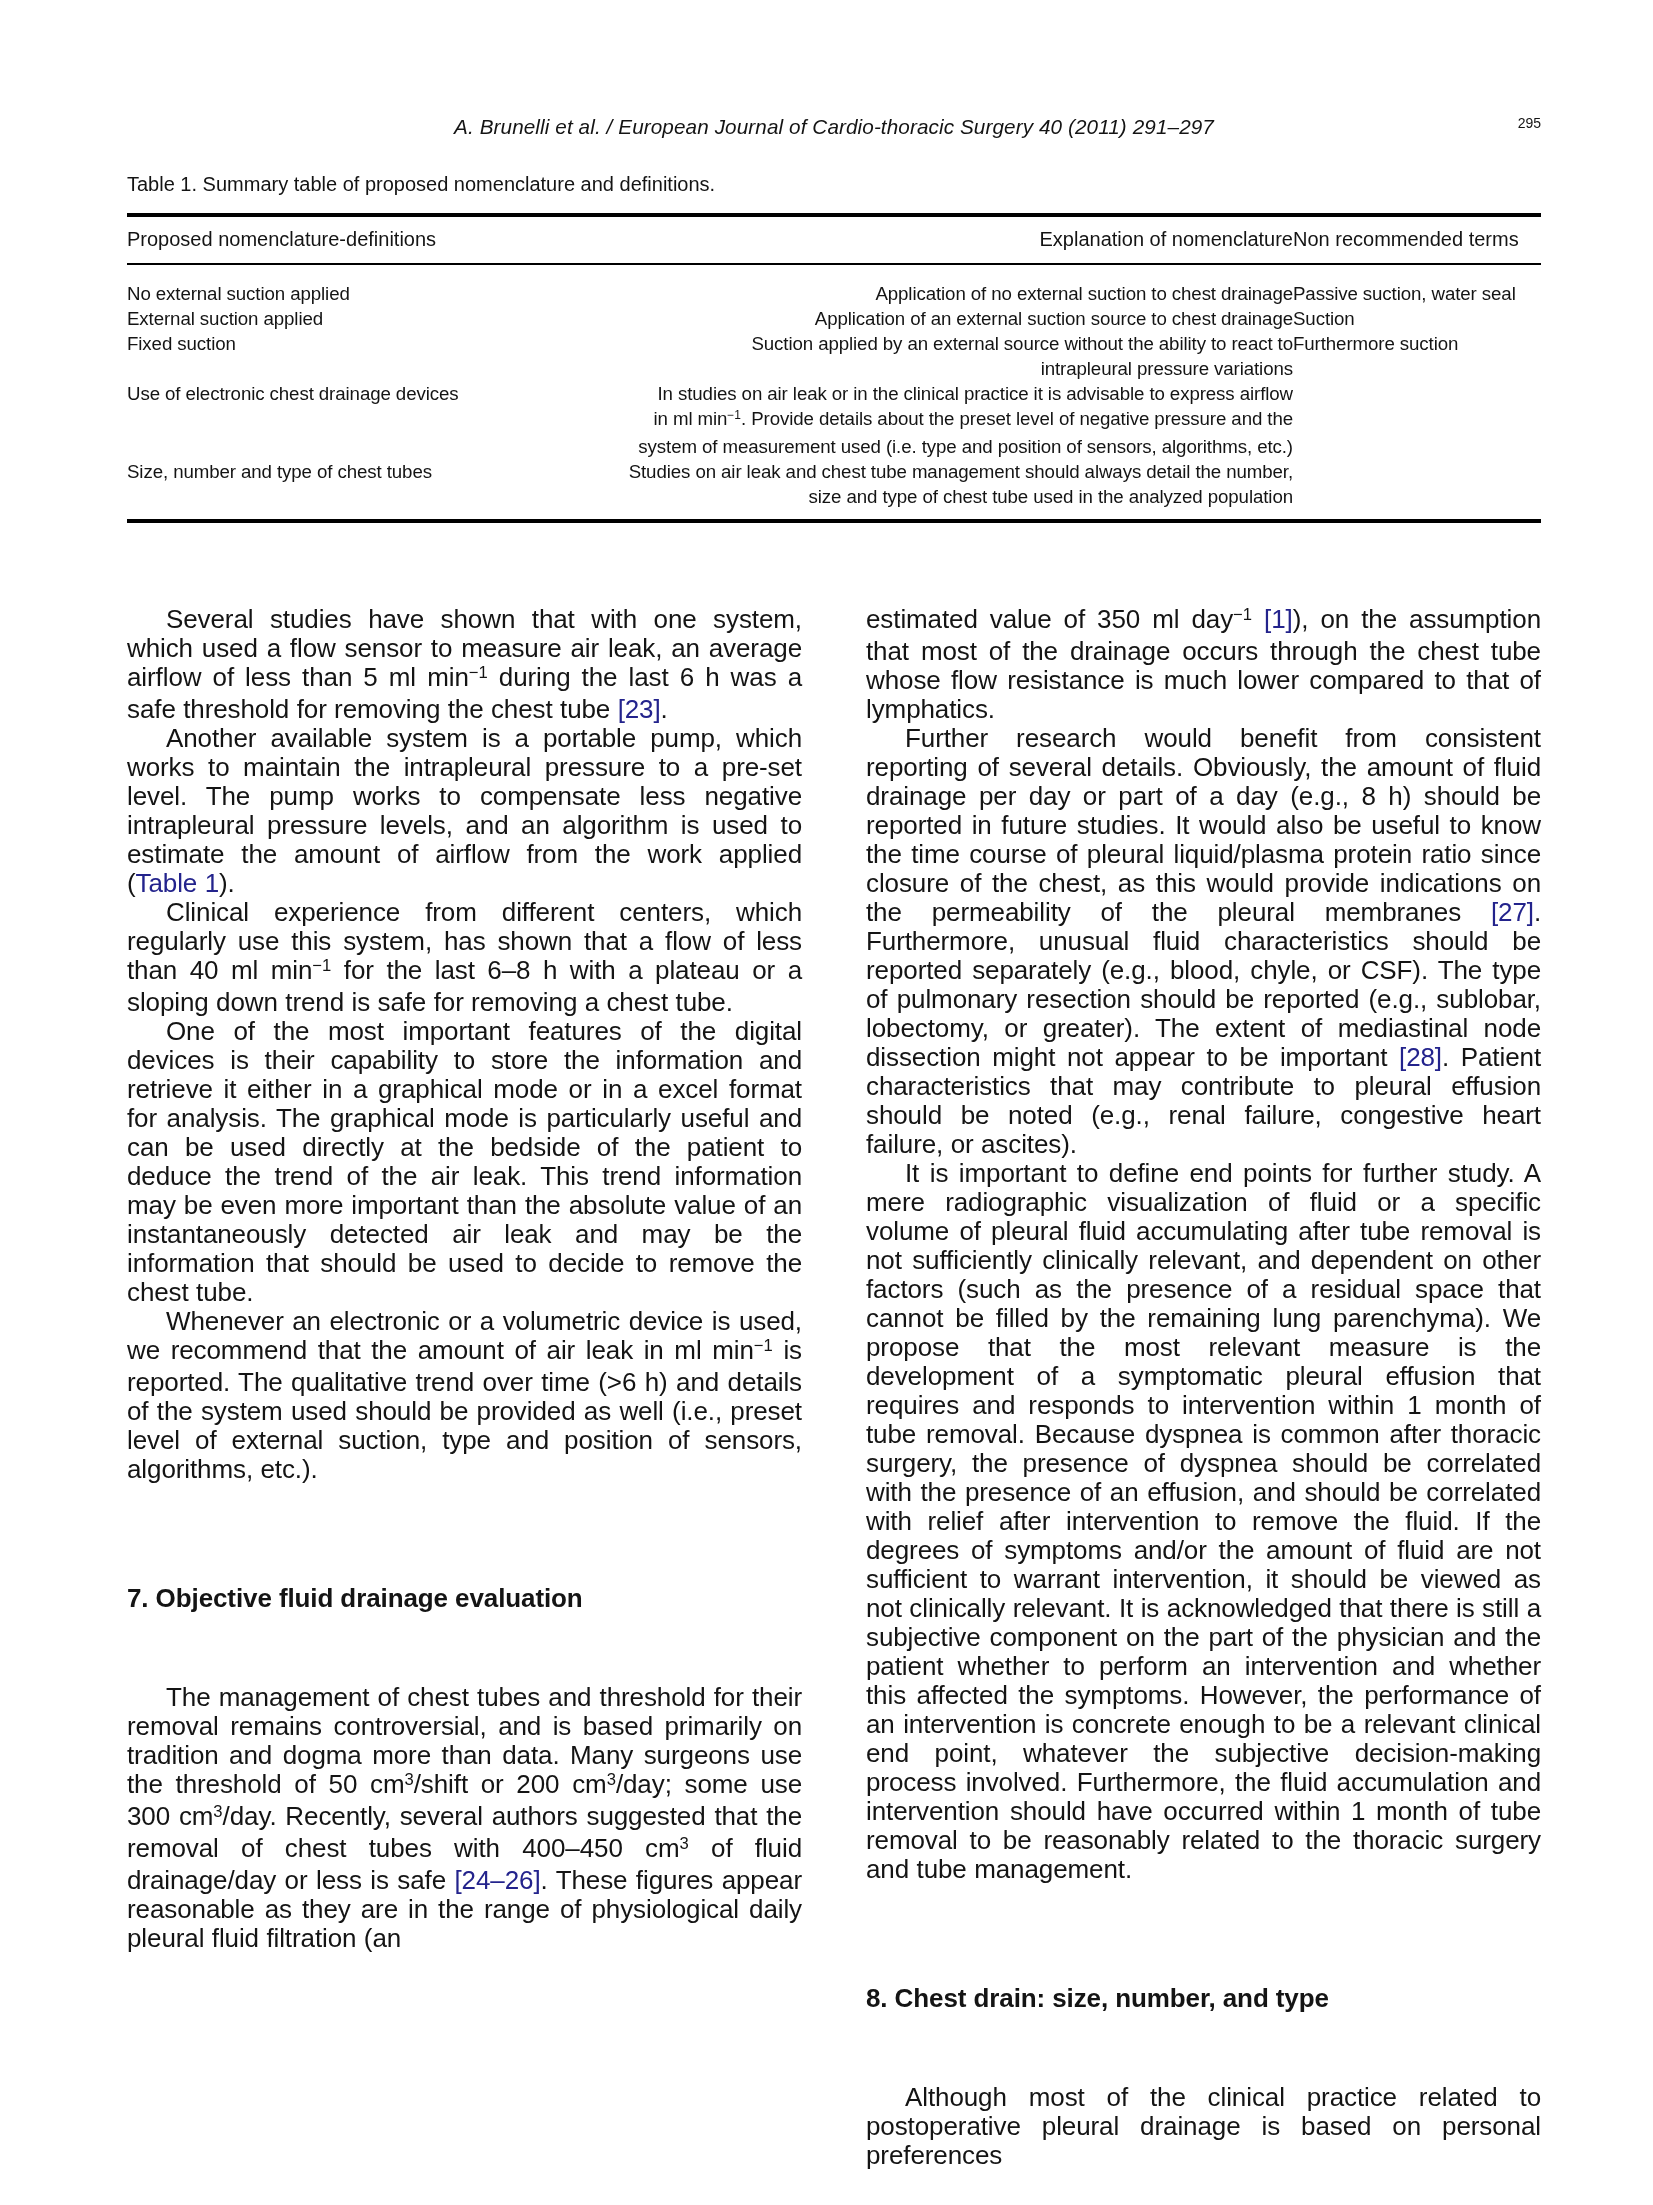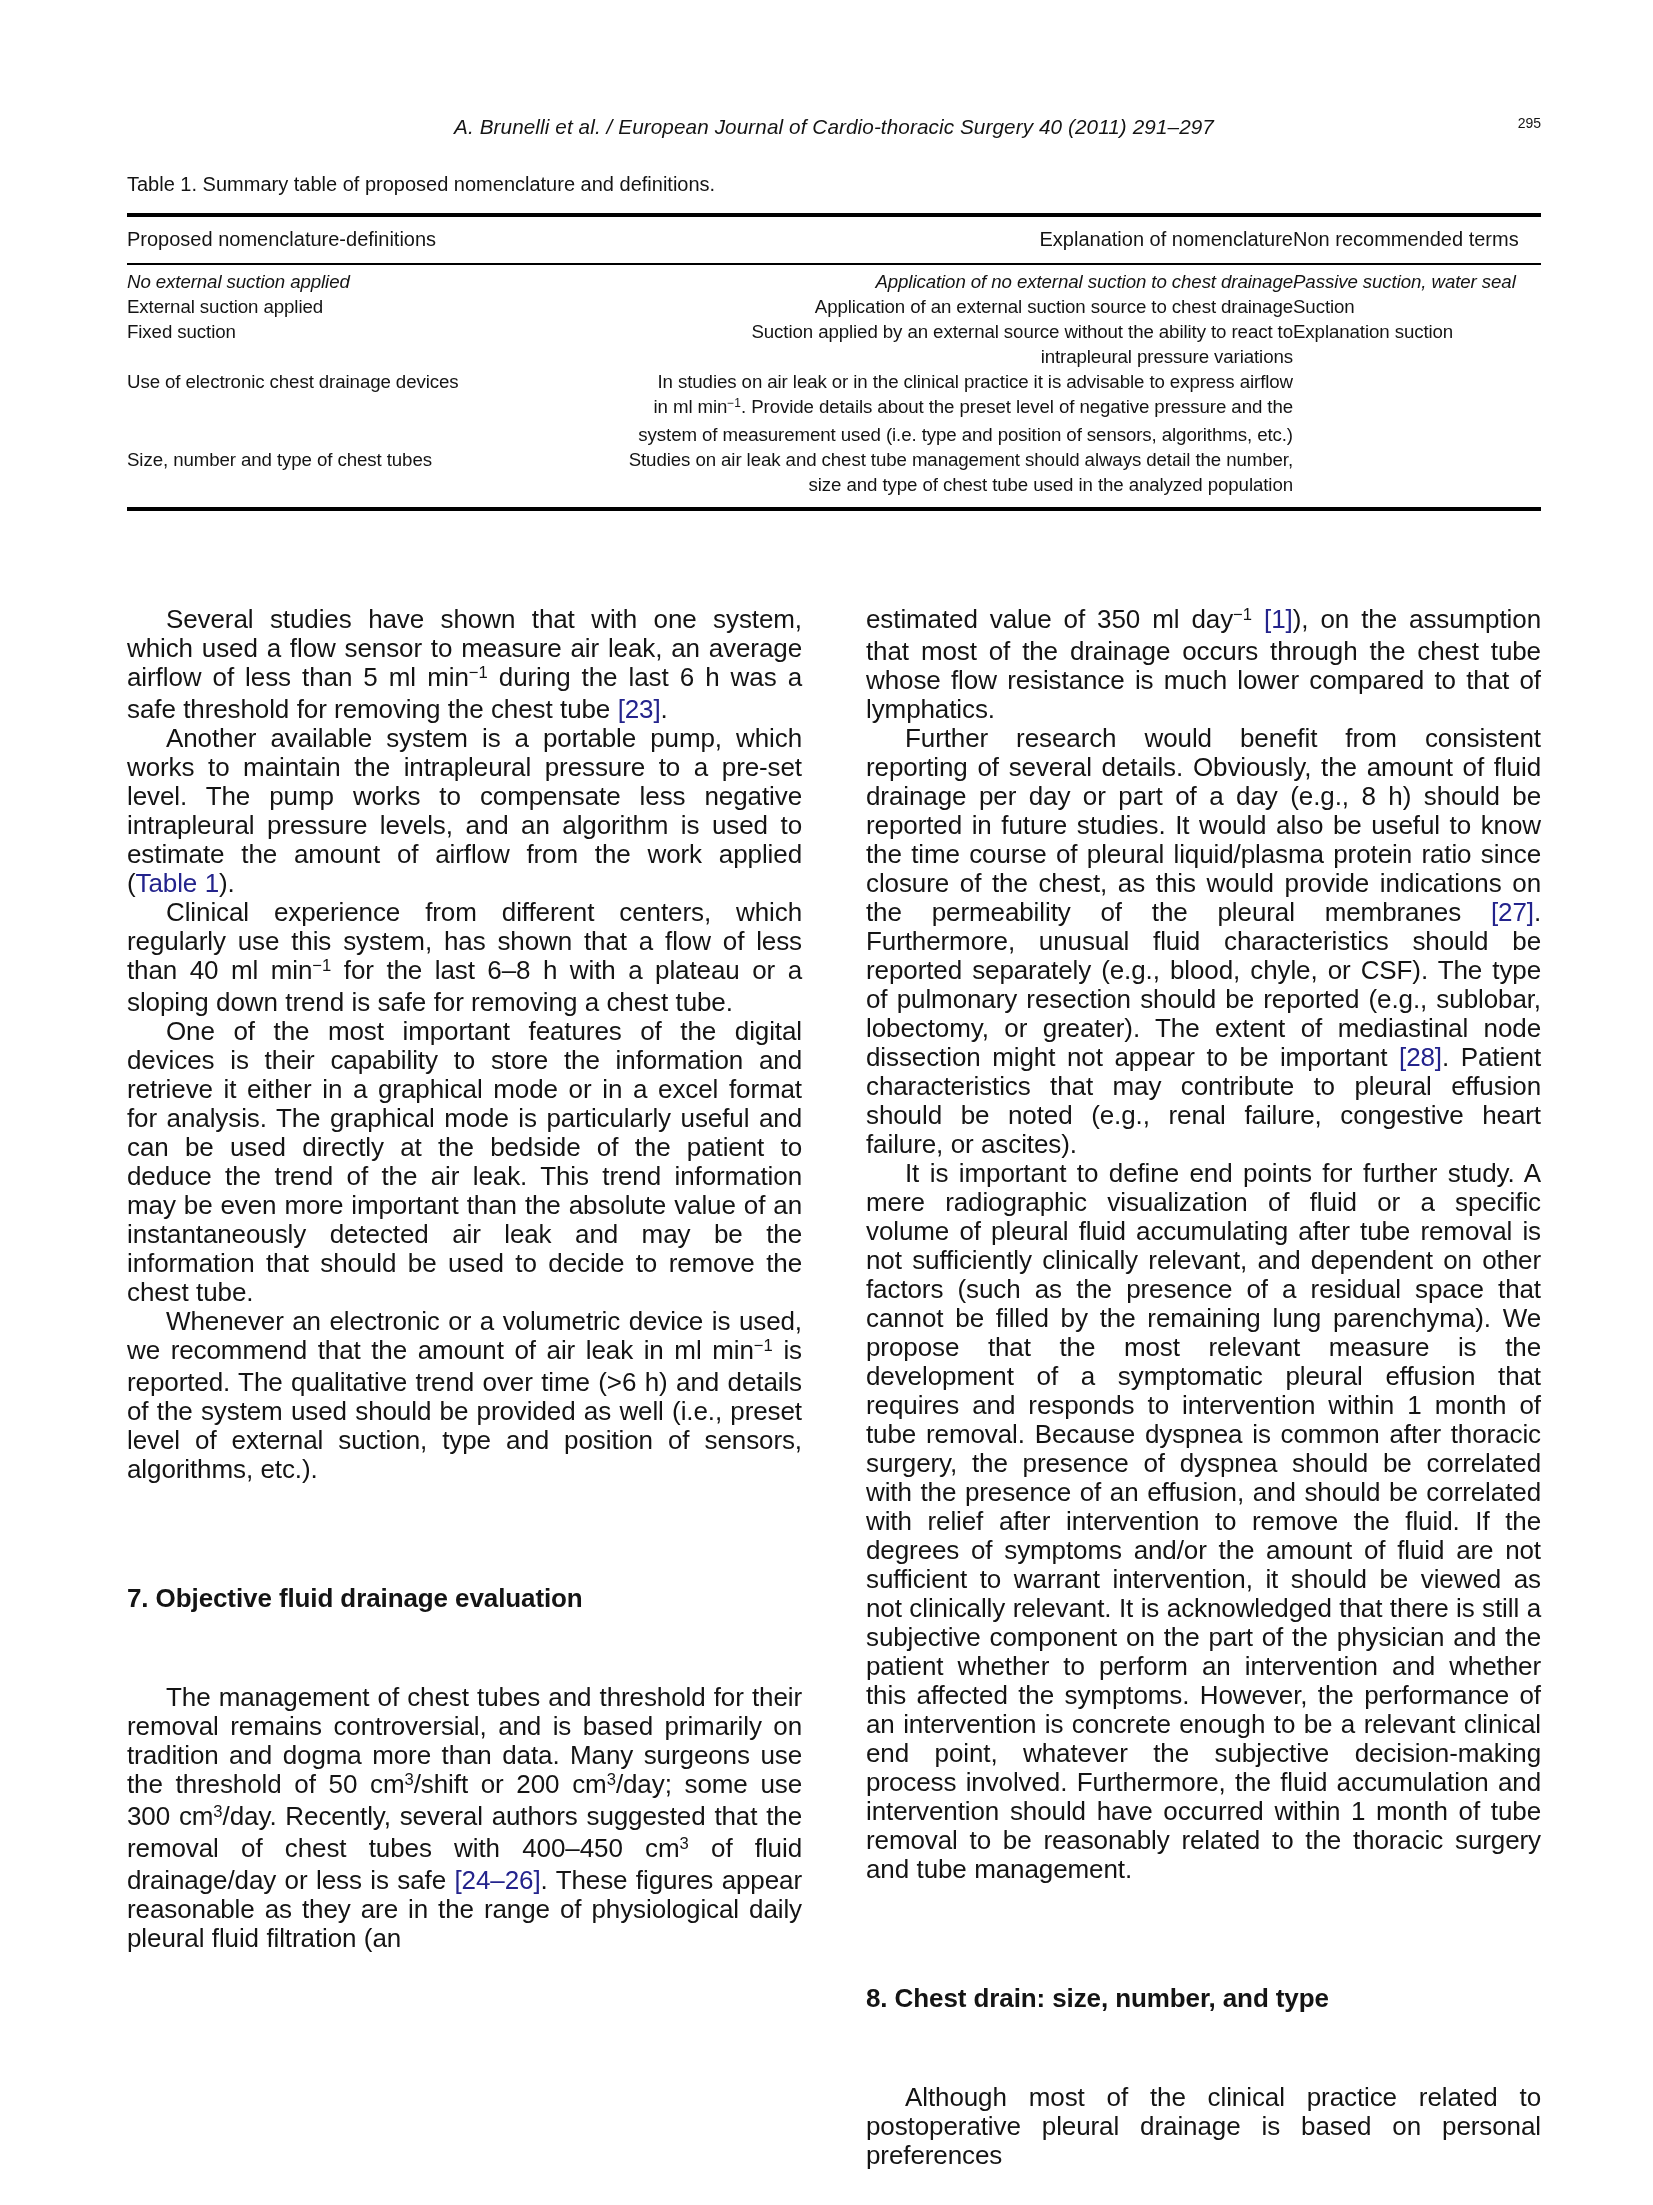--- a/index.html
+++ b/index.html
@@ -32,21 +32,21 @@
     display:table-cell;vertical-align:top;line-height:25px;
     white-space:pre-line;padding:0;
   }
   .c1{width:408px;}
   .c2{width:758px;text-align:right;}
   .c3{width:248px;}
   .thead .tc{
     font-size:20px;letter-spacing:0;line-height:23px;
     padding:10.7px 0 12px 0;border-bottom:2px solid #000;white-space:nowrap;
   }
-  .trow.first .tc{padding-top:4px;font-style:italic;}
+  .trow.first .tc{padding-top:16px;}
   .trow.last .tc{padding-bottom:10.7px;}
 
   
   .columns{position:absolute;top:605px;left:127px;width:1414px;}
   .col{position:absolute;top:0;width:675px;}
   .col-left{left:0;}
   .col-right{left:739px;}
   .body-p{
     margin:0;font-size:26px;line-height:29px;text-align:justify;
     text-indent:39px;letter-spacing:-0.1px;word-spacing:0.3px;
@@ -82,21 +82,21 @@
     </div>
     <div class="trow">
       <div class="tc c1">External suction applied</div>
       <div class="tc c2">Application of an external suction source to chest drainage</div>
       <div class="tc c3">Suction</div>
     </div>
     <div class="trow">
       <div class="tc c1">Fixed suction</div>
       <div class="tc c2">Suction applied by an external source without the ability to react to
 intrapleural pressure variations</div>
-      <div class="tc c3">Explanation suction</div>
+      <div class="tc c3">Furthermore suction</div>
     </div>
     <div class="trow">
       <div class="tc c1">Use of electronic chest drainage devices</div>
       <div class="tc c2">In studies on air leak or in the clinical practice it is advisable to express airflow
 in ml min<sup>−1</sup>. Provide details about the preset level of negative pressure and the
 system of measurement used (i.e. type and position of sensors, algorithms, etc.)</div>
       <div class="tc c3"></div>
     </div>
     <div class="trow last">
       <div class="tc c1">Size, number and type of chest tubes</div>

